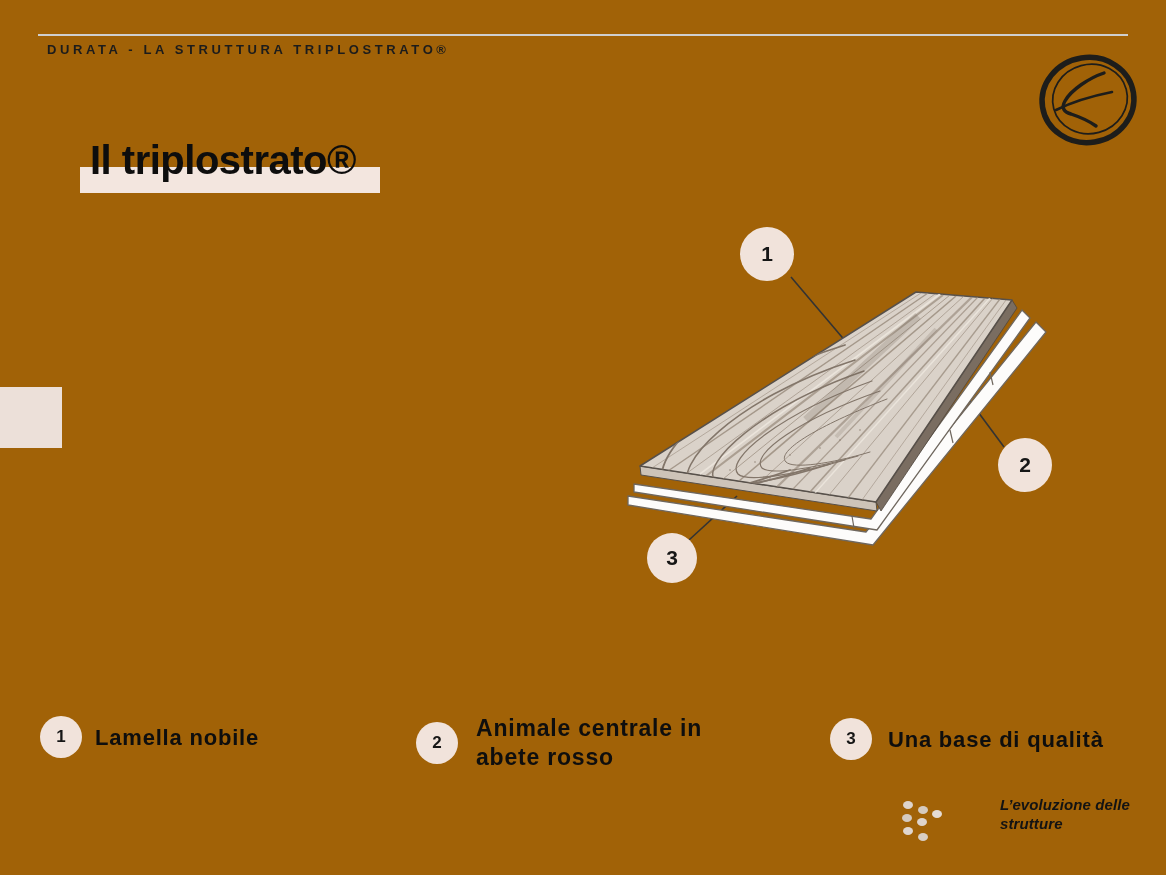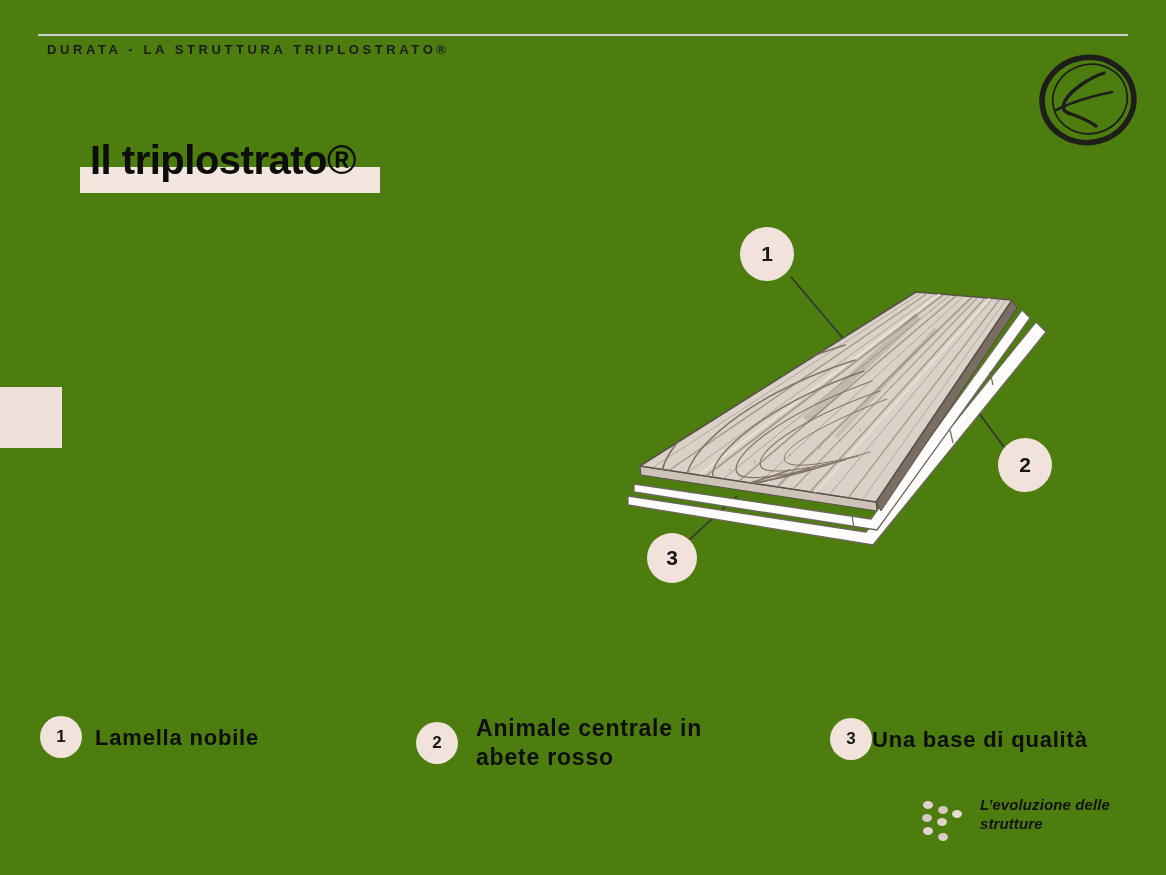--- a/index.html
+++ b/index.html
@@ -3,21 +3,21 @@
 <meta charset="utf-8">
 <style>
   :root{
     --accent:#f1e3db;
     --accent-light:#f3e6df;
     --ink:#111111;
   }
   *{margin:0;padding:0;box-sizing:border-box;}
   html,body{background:#ffffff;}
   body{font-family:"Liberation Sans","DejaVu Sans",sans-serif;color:var(--ink);}
-  .slide{position:relative;width:1166px;height:875px;background:#4d7c0f;overflow:hidden;}
+  .slide{position:relative;width:1166px;height:875px;background:#a16207;overflow:hidden;}
 
   .header-rule{position:absolute;left:38px;top:34px;width:1090px;height:2px;background:#cfcfcf;}
   .header-text{position:absolute;left:47px;top:42px;font-size:13px;font-weight:bold;
                letter-spacing:3.6px;color:#1c1c1c;white-space:nowrap;}
 
   .brand-logo{position:absolute;left:1034px;top:50px;}
 
   .title-hl{position:absolute;left:80px;top:167px;width:300px;height:26px;background:var(--accent-light);}
   .title{position:absolute;left:90px;top:138px;font-size:40px;font-weight:bold;color:#0d0d0d;
          letter-spacing:-0.5px;white-space:nowrap;line-height:44px;}
@@ -37,23 +37,23 @@
 
   .legend-item{position:absolute;display:flex;align-items:center;}
   .legend-badge{width:42px;height:42px;border-radius:50%;background:var(--accent);flex:0 0 auto;
                 display:flex;align-items:center;justify-content:center;font-size:17px;font-weight:bold;color:#161616;}
   .legend-label{font-weight:bold;color:#0e0e0e;font-size:22px;letter-spacing:0.8px;line-height:29px;}
   .li1{left:40px;top:716px;}
   .li1 .legend-label{margin-left:13px;white-space:nowrap;}
   .li2{left:416px;top:714px;}
   .li2 .legend-label{margin-left:18px;width:256px;text-align:left;font-size:23px;}
   .li3{left:830px;top:718px;}
-  .li3 .legend-label{white-space:nowrap;text-align:center;}
+  .li3 .legend-label{margin-left:16px;white-space:nowrap;text-align:center;}
 
-  .footer{position:absolute;left:914px;top:795px;display:flex;align-items:flex-start;}
+  .footer{position:absolute;left:894px;top:795px;display:flex;align-items:flex-start;gap:40px;}
   .dots{flex:0 0 auto;}
   .tagline{margin-left:16px;font-size:15px;font-weight:bold;font-style:italic;line-height:19px;
            color:#131313;white-space:pre-line;letter-spacing:0.1px;}
 </style>
 </head>
 <body>
 
 <div class="slide">
 
   <div class="header-rule"></div>

